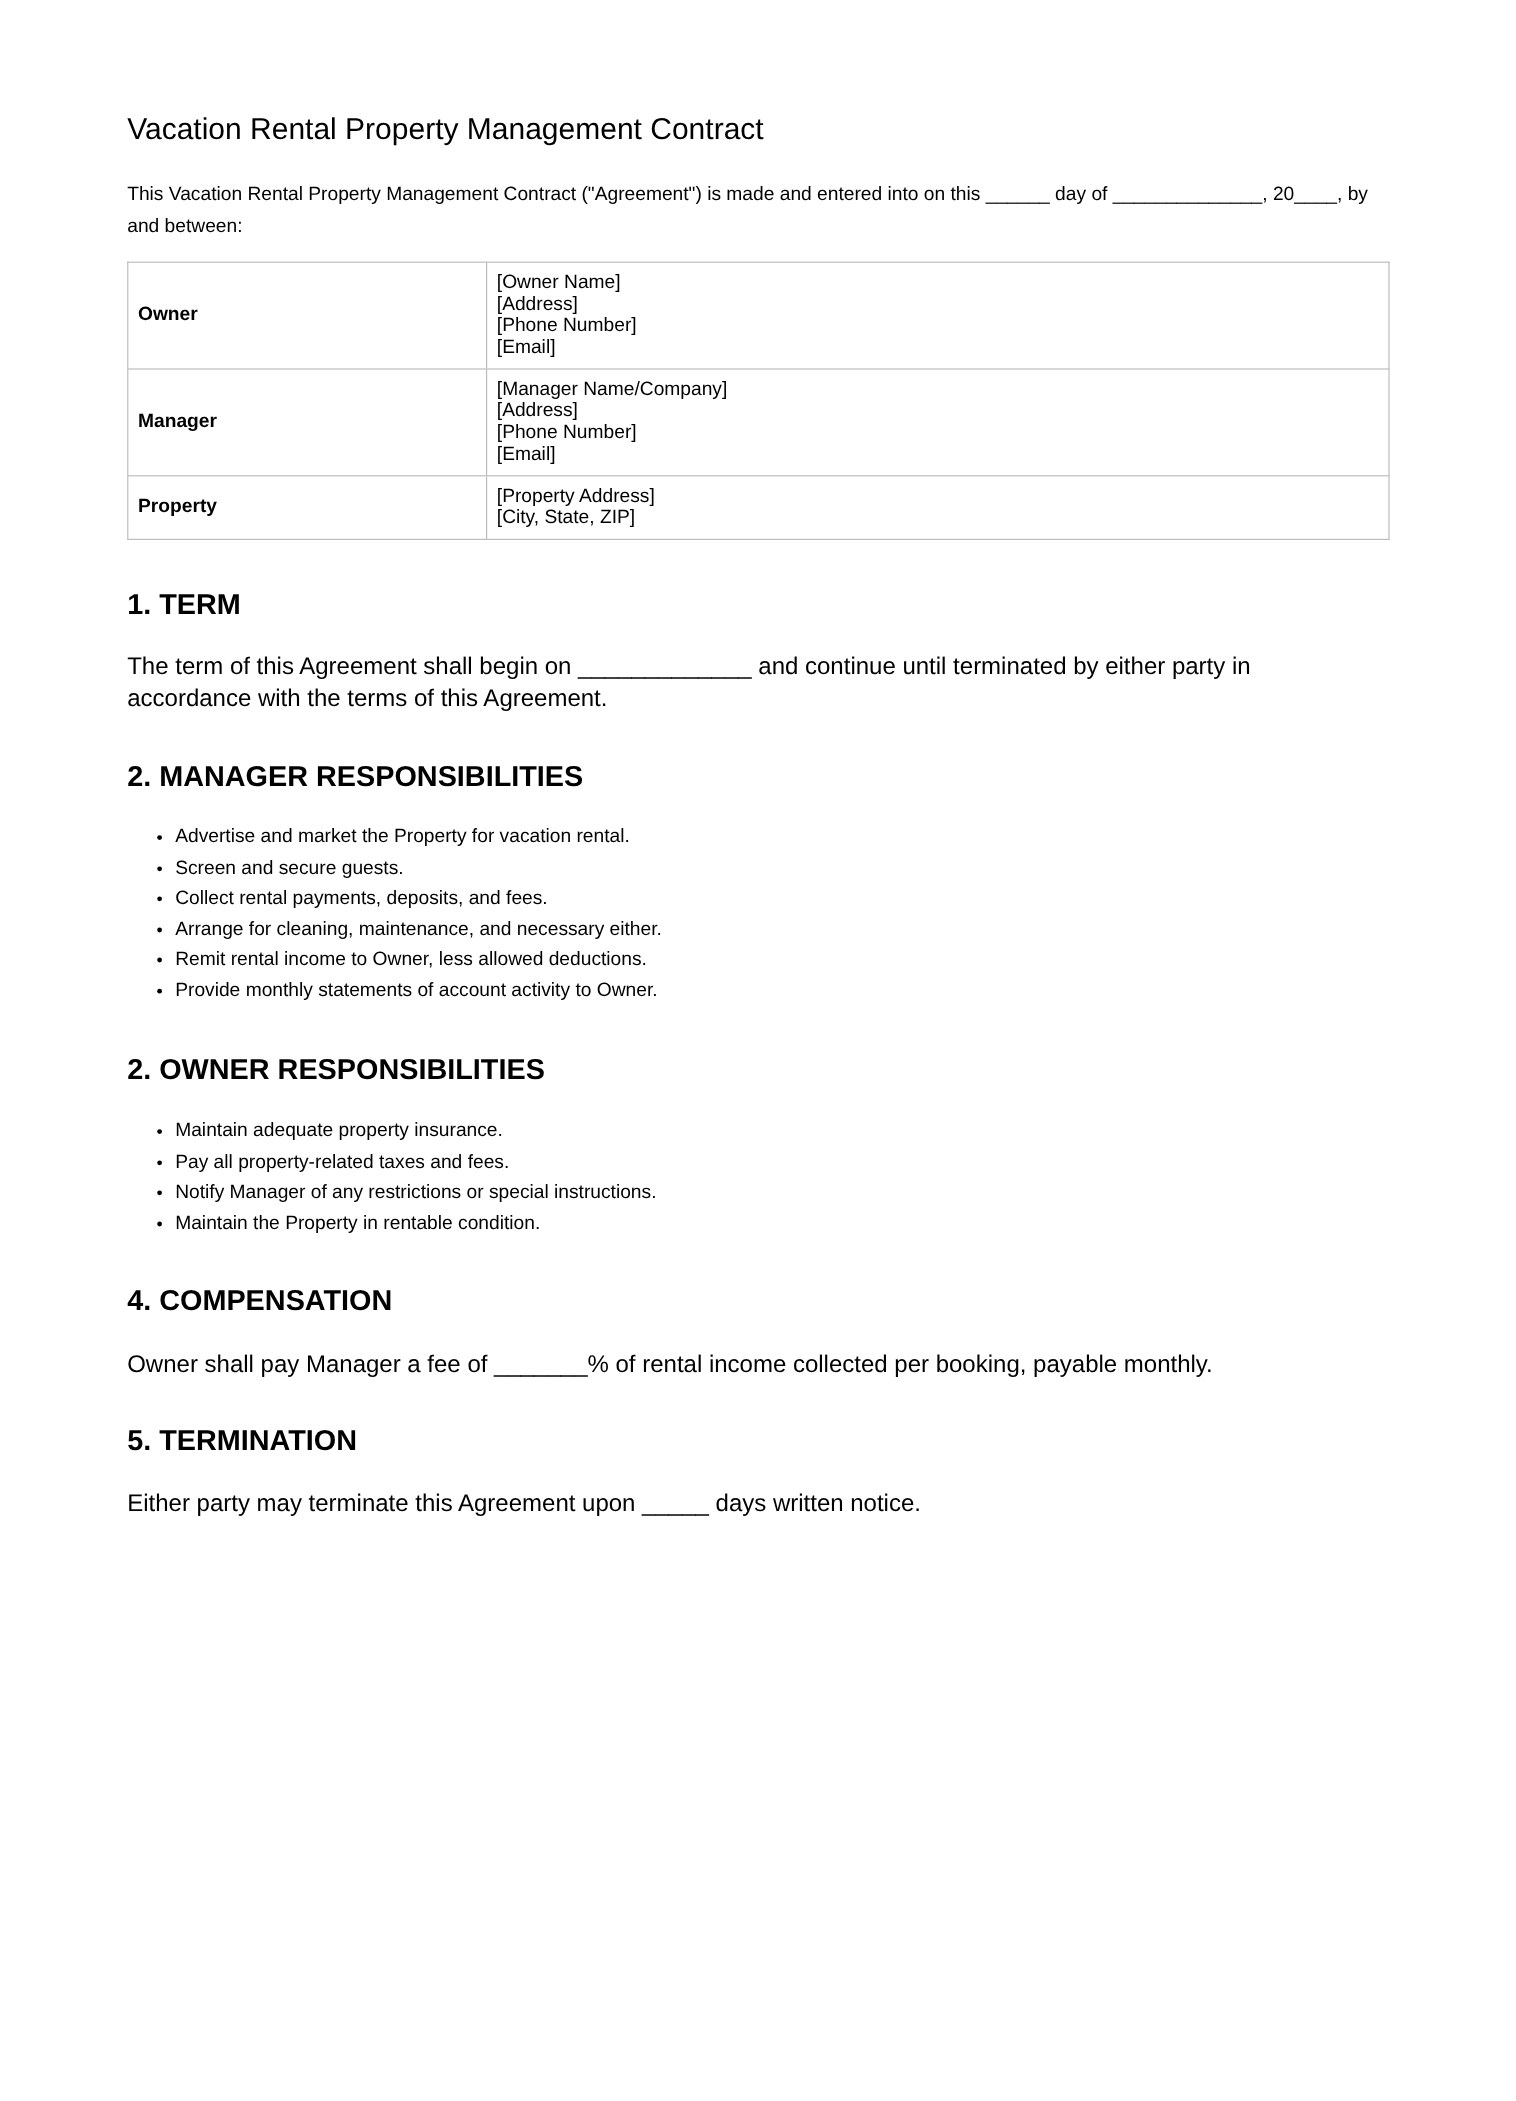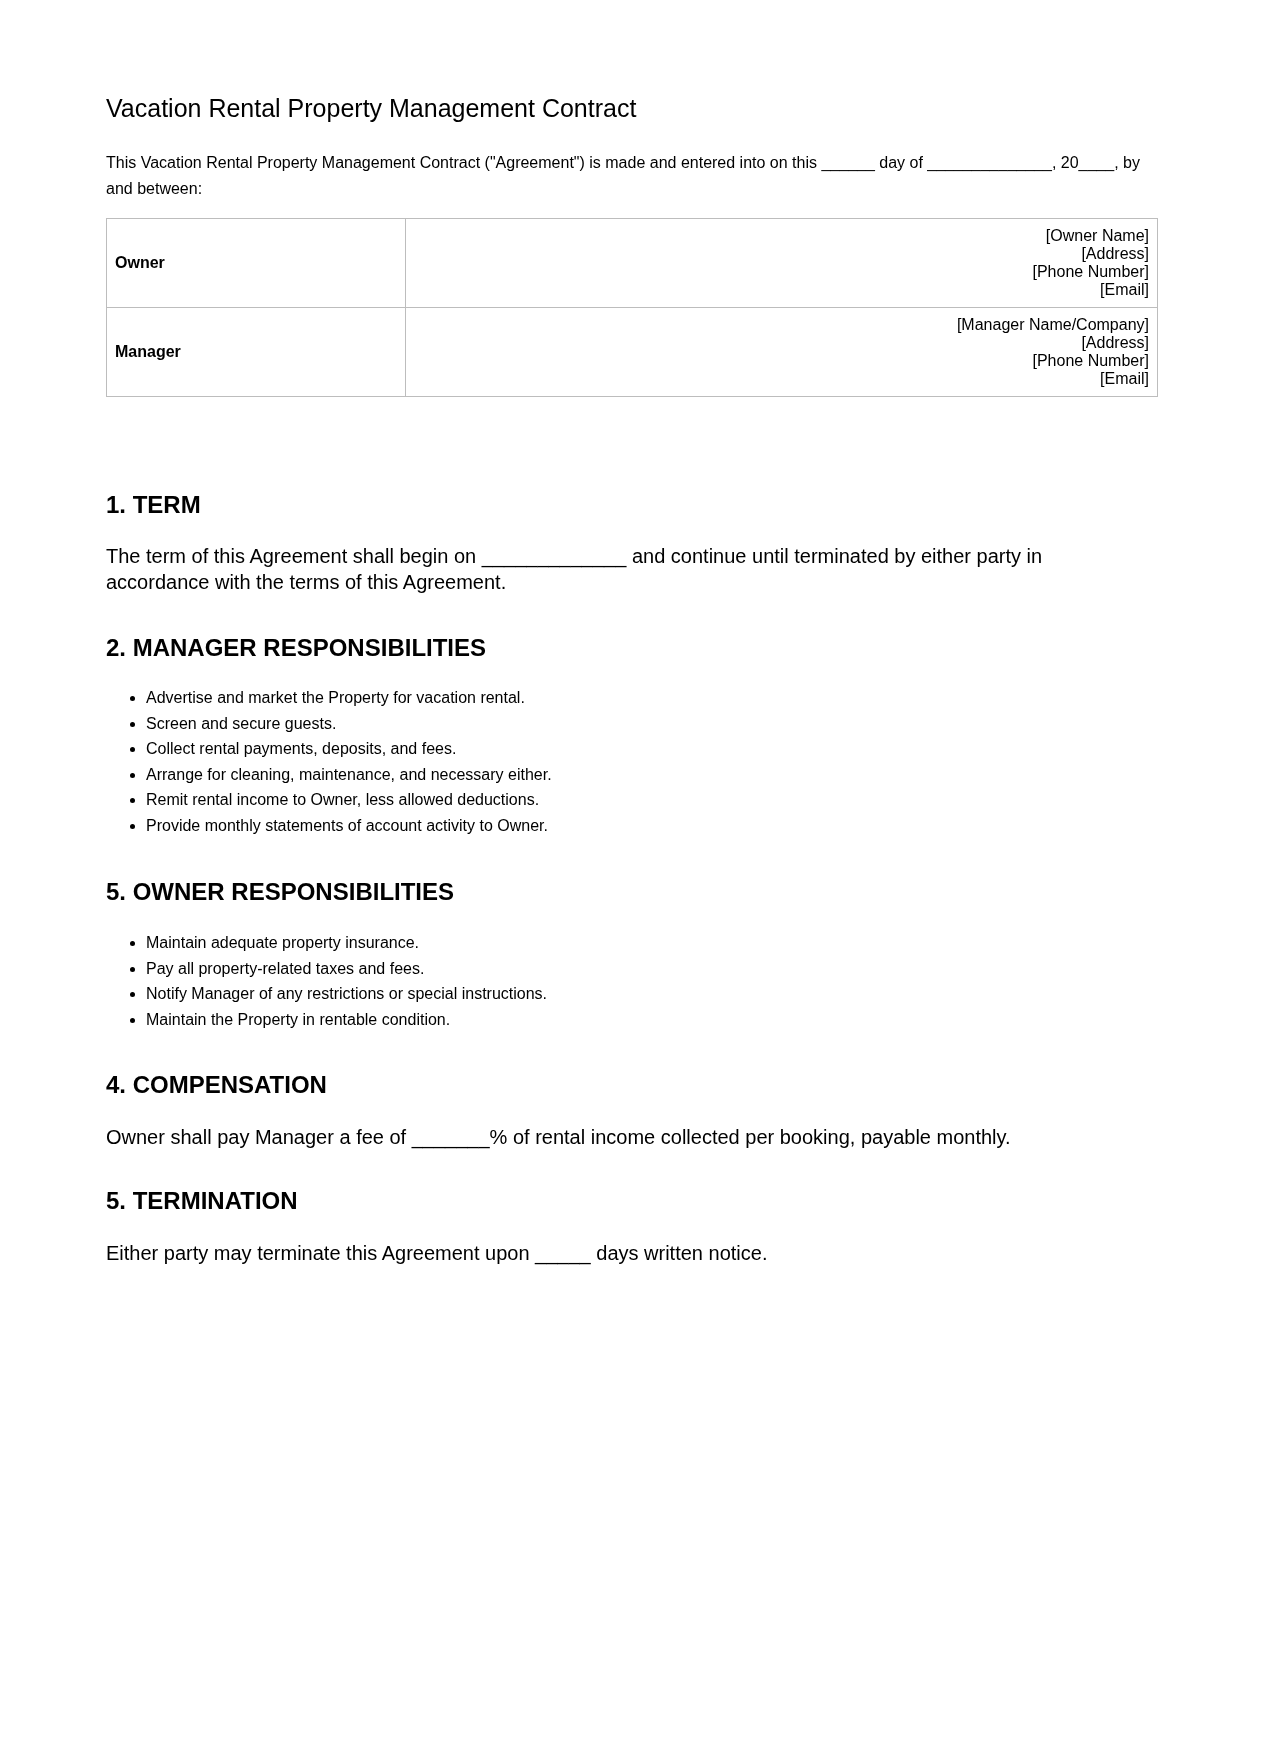--- a/index.html
+++ b/index.html
@@ -19,21 +19,21 @@
   table.parties {
     position: absolute; top: 218px; left: 0; width: 1052px;
     border-collapse: collapse; font-size: 16px;
   }
   table.parties td { border: 1px solid #bdbdbd; vertical-align: middle; padding: 8px; }
   table.parties td.label { width: 282px; font-weight: bold; }
   table.parties td.value { line-height: 18px; }
   table.parties tr.r0 td { height: 72px; }
   table.parties tr.r1 td { height: 72px; }
   table.parties tr.r2 td { height: 36px; }
-  .value-line { display: block; text-align: right; }
+  .value-line { display: block; }
   h2.section {
     position: absolute; left: 0; margin: 0;
     font-size: 24px; font-weight: bold; line-height: 30px; white-space: nowrap;
   }
   p.body {
     position: absolute; left: 0; margin: 0; width: 1010px;
     font-size: 20px; line-height: 26px;
   }
   ul.items {
     position: absolute; left: 0; margin: 0; padding-left: 40px;
@@ -63,37 +63,44 @@
       </tr>
       <tr class="r1">
         <td class="label">Manager</td>
         <td class="value">
           <span class="value-line">[Manager Name/Company]</span>
           <span class="value-line">[Address]</span>
           <span class="value-line">[Phone Number]</span>
           <span class="value-line">[Email]</span>
         </td>
       </tr>
+      <tr class="r2">
+        <td class="label">Property</td>
+        <td class="value">
+          <span class="value-line">[Property Address]</span>
+          <span class="value-line">[City, State, ZIP]</span>
+        </td>
+      </tr>
     </tbody>
   </table>
 
   <h2 class="section" style="top:490px">1. TERM</h2>
   <p class="body" style="top:543px">The term of this Agreement shall begin on _____________ and continue until terminated by either party in accordance with the terms of this Agreement.</p>
 
   <h2 class="section" style="top:633px">2. MANAGER RESPONSIBILITIES</h2>
   <ul class="items" style="top:685px">
     <li>Advertise and market the Property for vacation rental.</li>
     <li>Screen and secure guests.</li>
     <li>Collect rental payments, deposits, and fees.</li>
     <li>Arrange for cleaning, maintenance, and necessary either.</li>
     <li>Remit rental income to Owner, less allowed deductions.</li>
     <li>Provide monthly statements of account activity to Owner.</li>
   </ul>
 
-  <h2 class="section" style="top:877px">5. OWNER RESPONSIBILITIES</h2>
+  <h2 class="section" style="top:877px">2. OWNER RESPONSIBILITIES</h2>
   <ul class="items" style="top:930px">
     <li>Maintain adequate property insurance.</li>
     <li>Pay all property-related taxes and fees.</li>
     <li>Notify Manager of any restrictions or special instructions.</li>
     <li>Maintain the Property in rentable condition.</li>
   </ul>
 
   <h2 class="section" style="top:1070px">4. COMPENSATION</h2>
   <p class="body" style="top:1124px">Owner shall pay Manager a fee of _______% of rental income collected per booking, payable monthly.</p>
 

